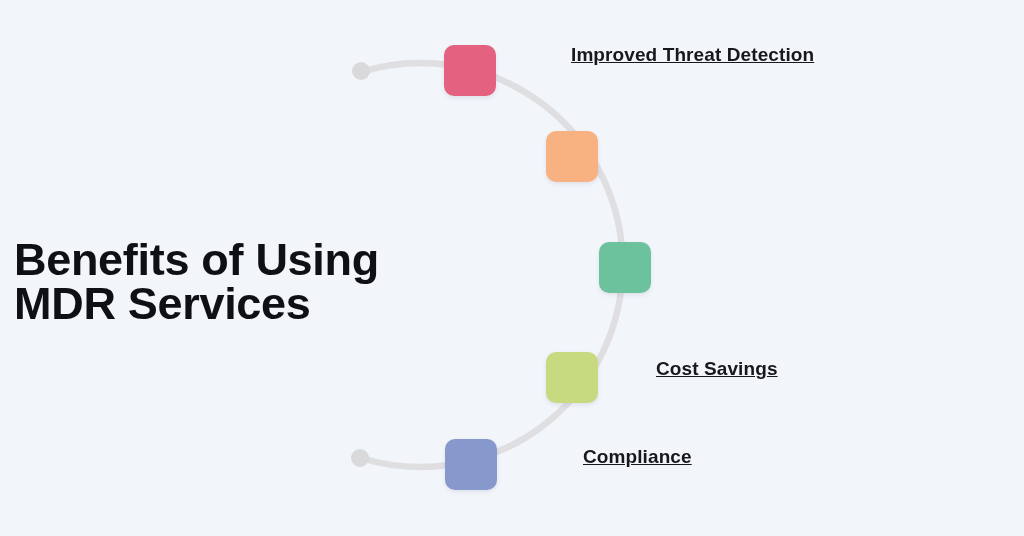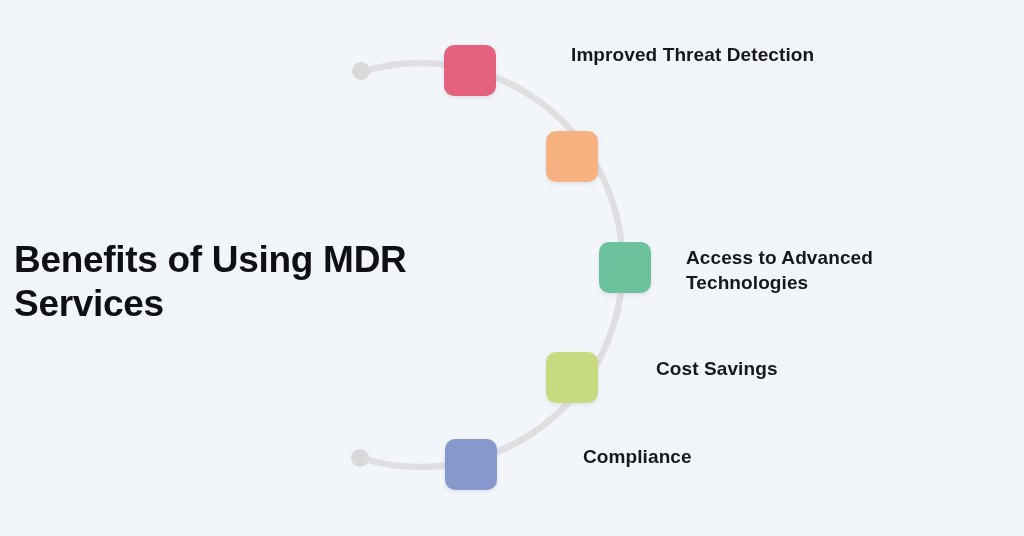--- a/index.html
+++ b/index.html
@@ -23,21 +23,21 @@
     left: 0;
     top: 0;
     z-index: 1;
   }
   .title {
     position: absolute;
     left: 14px;
     top: 238px;
     width: 430px;
     margin: 0;
-    font-size: 37px;
+    font-size: 45px;
     line-height: 44px;
     font-weight: 700;
     letter-spacing: -0.3px;
     z-index: 3;
   }
   .node {
     position: absolute;
     width: 52px;
     height: 51px;
     border-radius: 10px;
@@ -50,20 +50,21 @@
   .node-4 { left: 546px; top: 352px; }
   .node-5 { left: 445px; top: 439px; }
   .lbl {
     position: absolute;
     font-size: 19px;
     line-height: 25px;
     font-weight: 700;
     letter-spacing: 0.1px;
     white-space: nowrap;
     z-index: 3;
+    text-decoration: underline;
   }
   .lbl-1 { left: 571px; top: 42px;  }
   .lbl-2 { left: 656px; top: 135px; }
   .lbl-3 { left: 686px; top: 245px; width: 195px; white-space: normal; }
   .lbl-4 { left: 656px; top: 356px; }
   .lbl-5 { left: 583px; top: 444px; }
 </style>
 </head>
 <body style="background-color: rgb(242, 245, 250);">
 
@@ -77,17 +78,16 @@
 
   <h1 class="title" style="color: rgb(15, 16, 19);">Benefits of Using MDR Services</h1>
 
   <div class="node node-1" style="background-color: rgb(228, 98, 127);"></div>
   <div class="node node-2" style="background-color: rgb(248, 178, 130);"></div>
   <div class="node node-3" style="background-color: rgb(108, 194, 157);"></div>
   <div class="node node-4" style="background-color: rgb(200, 218, 128);"></div>
   <div class="node node-5" style="background-color: rgb(135, 152, 205);"></div>
 
   <div class="lbl lbl-1" style="color: rgb(23, 24, 27);">Improved Threat Detection</div>
-  <div class="lbl lbl-3" style="color: rgb(23, 24, 27);">Access to Advanced Technologies</div>
   <div class="lbl lbl-4" style="color: rgb(23, 24, 27);">Cost Savings</div>
   <div class="lbl lbl-5" style="color: rgb(23, 24, 27);">Compliance</div>
 
 </div>
 
 </body></html>

